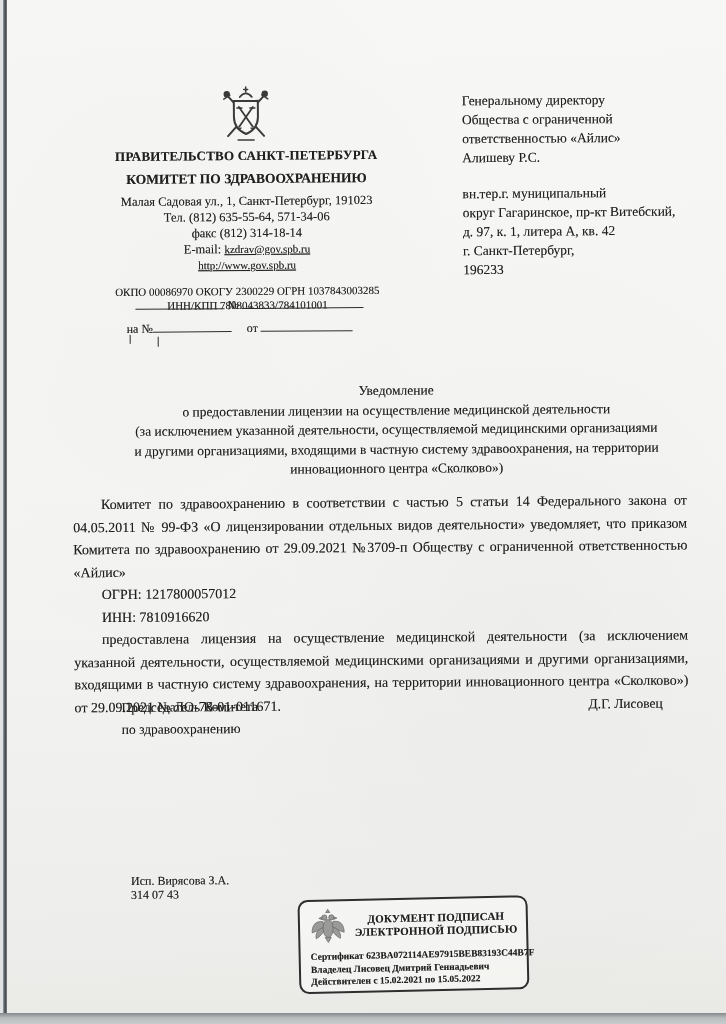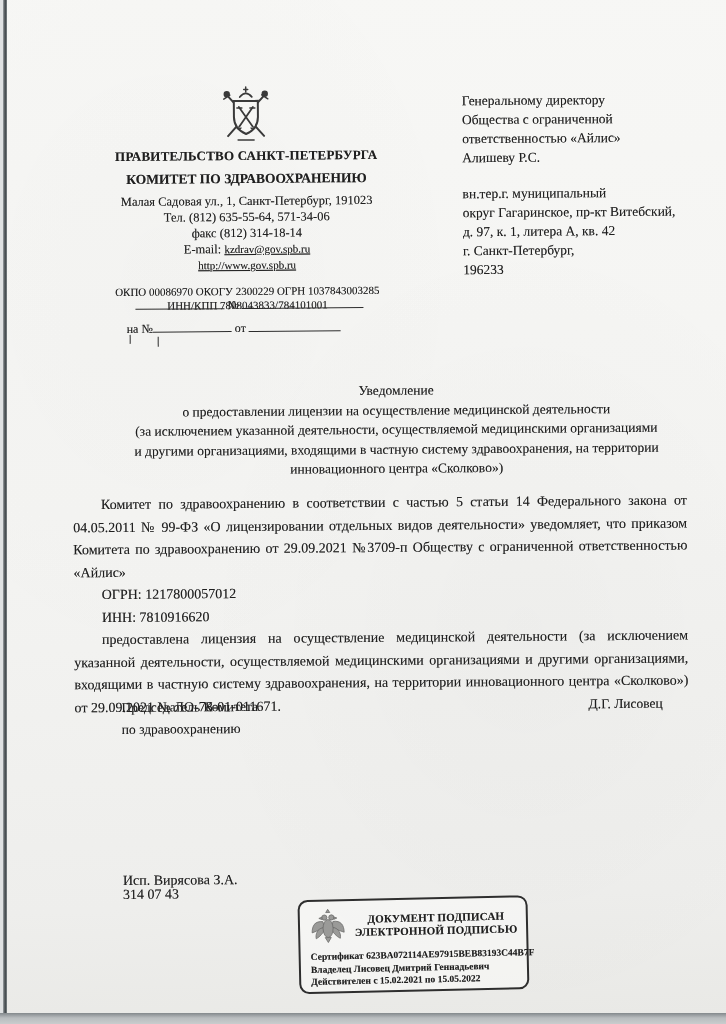--- a/index.html
+++ b/index.html
@@ -52,21 +52,21 @@
   
   .doc-body{position:absolute;left:66px;top:492px;width:614px;font-size:14px;line-height:22.5px;}
   .doc-body p{margin:0;text-align:justify;text-indent:28px;}
   .doc-body .code-line{margin-left:28px;}
 
   
   .sig-position{position:absolute;left:113px;top:695px;font-size:13.5px;line-height:22px;}
   .sig-name{position:absolute;left:580px;top:698px;font-size:13.5px;}
 
   
-  .executor{position:absolute;left:113px;top:872px;font-size:14px;line-height:14px;}
+  .executor{position:absolute;left:121px;top:872px;font-size:12px;line-height:14px;}
 
   
   .stamp{position:absolute;left:288px;top:898px;width:230px;height:94px;
     border:2px solid #2e2e2e;border-radius:10px;background:rgba(250,250,248,.6);
     transform:rotate(-0.8deg);box-sizing:border-box;padding:6px 8px 4px 10px;}
   .stamp-head{display:flex;align-items:center;gap:8px;}
   .stamp-titles{flex:1;text-align:center;font-weight:bold;font-size:11px;line-height:13px;letter-spacing:.2px;}
   .stamp-details{margin-top:5px;font-size:9.5px;line-height:12.5px;font-weight:bold;white-space:nowrap;}
 </style>
 </head>
@@ -108,21 +108,21 @@
       </div>
     </div>
 
     <div class="ref-row1">
       <span class="blank" style="width:89px"></span>
       <span>№</span>
       <span class="blank" style="width:122px"></span>
     </div>
     <div class="ref-row2">
       <span>на №</span><span class="blank" style="width:79px"></span>
-      <span style="">от</span>
+      <span style="margin-left:12px">от</span>
       <span class="blank" style="width:92px"></span>
     </div>
     <div class="tick tick1"></div>
     <div class="tick tick2"></div>
 
     <div class="recipient">
       <div>Генеральному директору</div>
       <div>Общества с ограниченной</div>
       <div>ответственностью «Айлис»</div>
       <div>Алишеву Р.С.</div>

